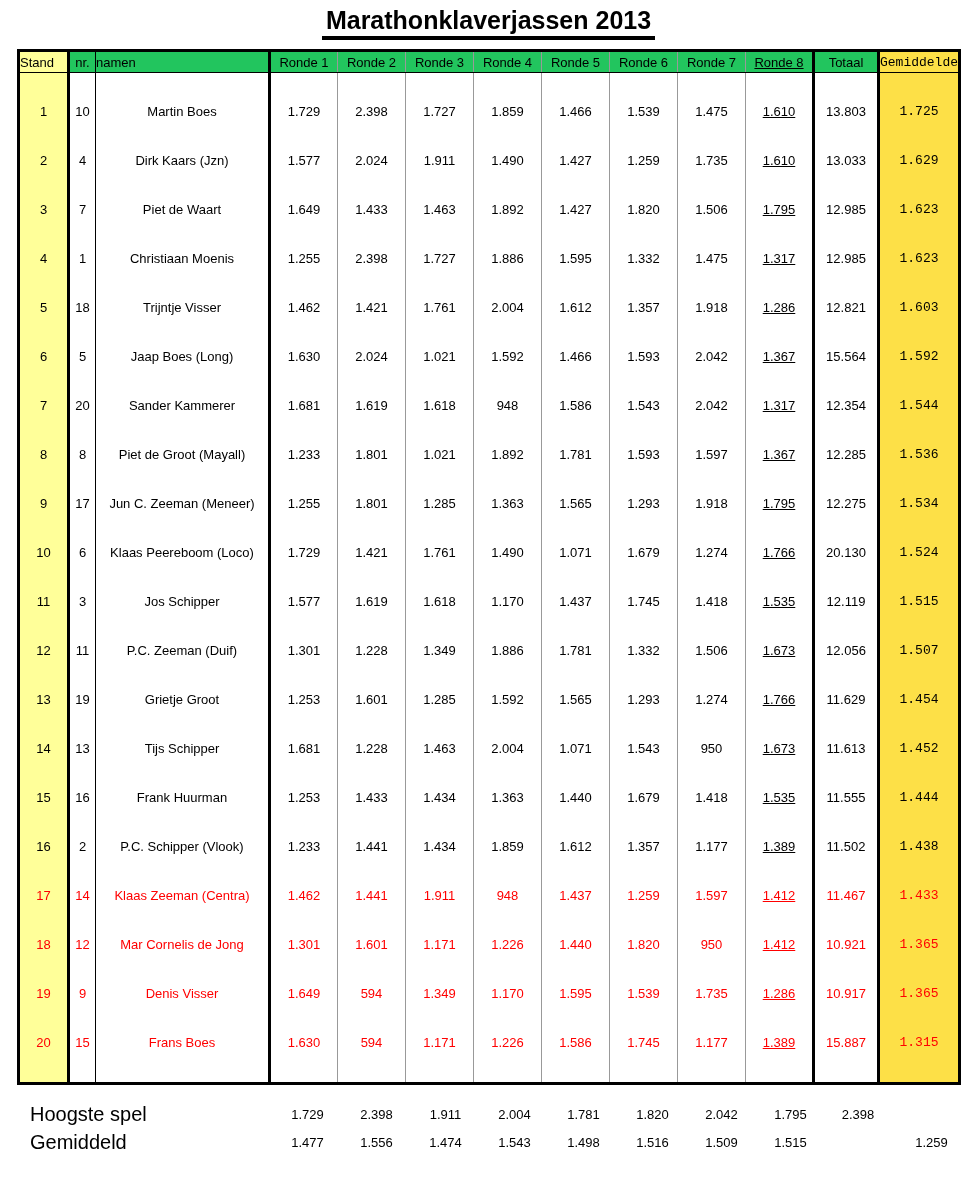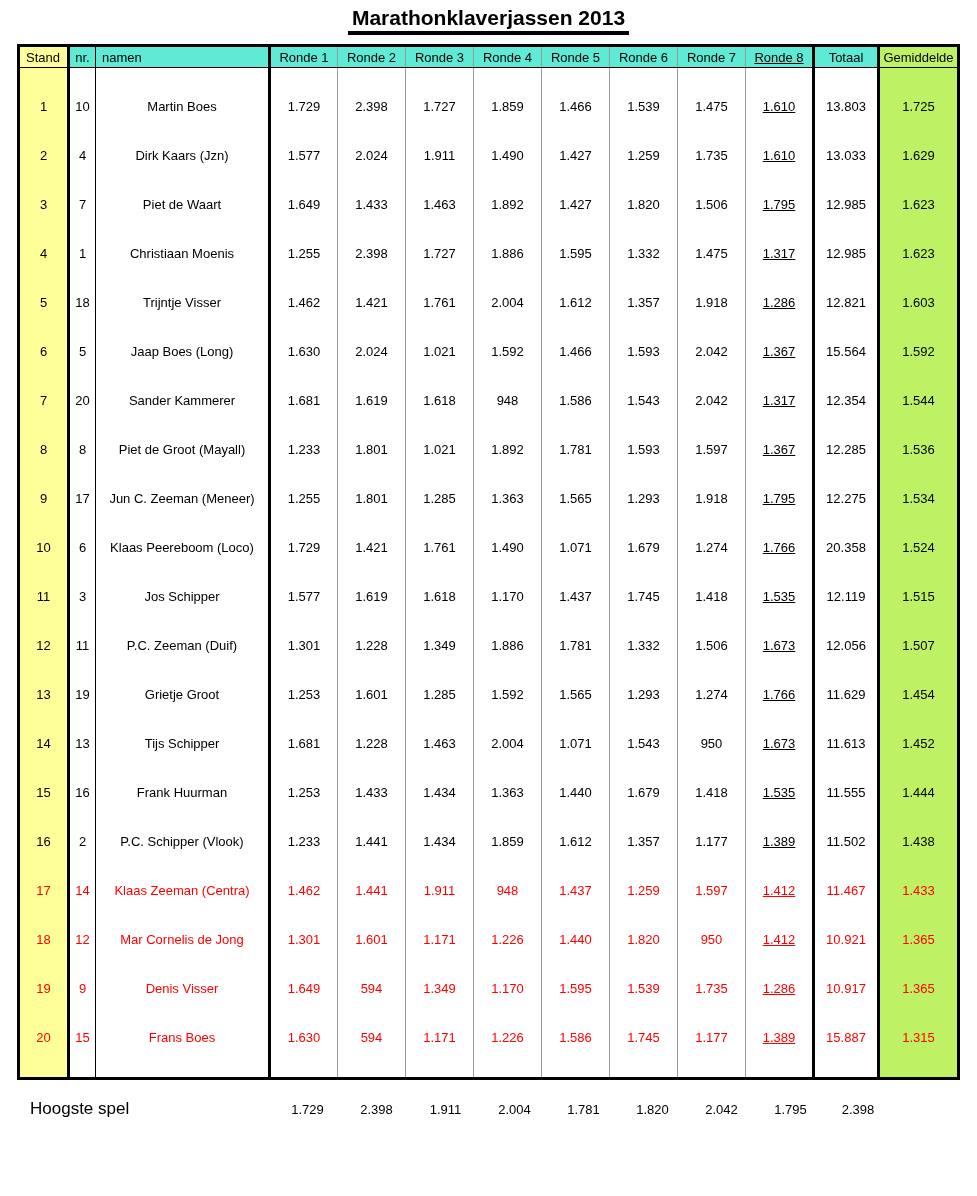--- a/index.html
+++ b/index.html
@@ -2,56 +2,56 @@
 <html><head>
 <meta charset="utf-8">
 <style>
   html,body { margin:0; padding:0; }
   body {
     width:977px; height:1196px; background:#ffffff; color:#000;
     font-family:"Liberation Sans", sans-serif;
     -webkit-font-smoothing:none;
   }
   .page-title {
-    text-align:center; margin:6px 0 9px 0; font-size:21px; font-weight:bold;
+    text-align:center; margin:6px 0 9px 0; font-size:25px; font-weight:bold;
   }
   .page-title span { display:inline-block; border-bottom:4px solid #000; padding:0 4px 1px 4px; }
 
   table.results {
     border-collapse:collapse; table-layout:fixed;
     margin-left:17px; border:3px solid #000;
   }
   table.results th, table.results td {
     font-size:13px; padding:0; text-align:center; vertical-align:middle;
     white-space:nowrap; overflow:hidden;
   }
   thead th {
-    background:#5eead4; border-bottom:1px solid #000; font-weight:normal; height:20px;
-  }
-  thead th.c-stand, thead th.c-naam { text-align:left; padding-left:6px; }
+    background:#22c55e; border-bottom:1px solid #000; font-weight:normal; height:20px;
+  }
+  thead th.c-stand, thead th.c-naam { text-align:left; padding-left:0; }
   .c-stand { border-right:3px solid #000; background:#FFFF99; }
   .c-nr    { border-right:1px solid #000; }
   .c-naam  { border-right:3px solid #000; }
   td.c-naam { text-align:left; padding-left:5px; }
   .c-r     { border-right:1px solid #999; }
   .c-r8    { border-right:3px solid #000;text-decoration:underline; }
   .c-tot   { border-right:3px solid #000; }
-  .c-gem   { background:#bef264; }
+  .c-gem   { background:#fde047;font-family:Liberation Mono, monospace; }
   tr.datarow { height:49px; }
   tr.red td { color:#FF0000; }
 
   table.summary {
     border-collapse:collapse; table-layout:fixed;
     margin-left:17px; margin-top:15px;
   }
   table.summary td {
     font-size:13px; padding:0; text-align:center; vertical-align:middle;
     white-space:nowrap; height:28px;
   }
-  table.summary td.s-label { text-align:left; padding-left:13px; font-size:17px; }
+  table.summary td.s-label { text-align:left; padding-left:13px; font-size:20px; }
 </style>
 </head>
 <body>
 
 <h1 class="page-title"><span>Marathonklaverjassen 2013</span></h1>
 
 <table class="results">
   <colgroup>
     <col style="width:50px">
       <col style="width:27px">
@@ -240,21 +240,21 @@
         <td class="c-nr">6</td>
         <td class="c-naam">Klaas Peereboom (Loco)</td>
         <td class="c-r">1.729</td>
         <td class="c-r">1.421</td>
         <td class="c-r">1.761</td>
         <td class="c-r">1.490</td>
         <td class="c-r">1.071</td>
         <td class="c-r">1.679</td>
         <td class="c-r">1.274</td>
         <td class="c-r8">1.766</td>
-        <td class="c-tot">20.358</td>
+        <td class="c-tot">20.130</td>
         <td class="c-gem">1.524</td>
       </tr>
       <tr class="datarow">
         <td class="c-stand">11</td>
         <td class="c-nr">3</td>
         <td class="c-naam">Jos Schipper</td>
         <td class="c-r">1.577</td>
         <td class="c-r">1.619</td>
         <td class="c-r">1.618</td>
         <td class="c-r">1.170</td>
@@ -441,14 +441,27 @@
         <td>2.398</td>
         <td>1.911</td>
         <td>2.004</td>
         <td>1.781</td>
         <td>1.820</td>
         <td>2.042</td>
         <td>1.795</td>
         <td>2.398</td>
         <td></td>
       </tr>
+      <tr>
+        <td colspan="3" class="s-label">Gemiddeld</td>
+        <td>1.477</td>
+        <td>1.556</td>
+        <td>1.474</td>
+        <td>1.543</td>
+        <td>1.498</td>
+        <td>1.516</td>
+        <td>1.509</td>
+        <td>1.515</td>
+        <td></td>
+        <td>1.259</td>
+      </tr>
     </tbody>
 </table>
 
 </body></html>

